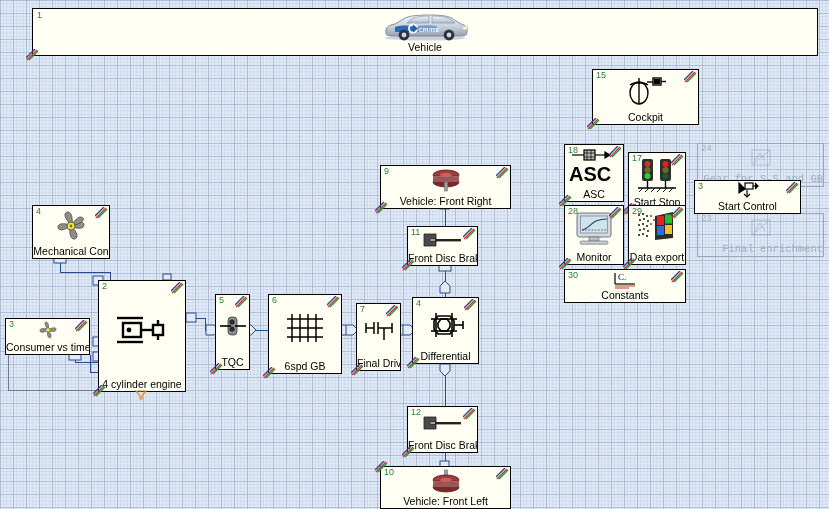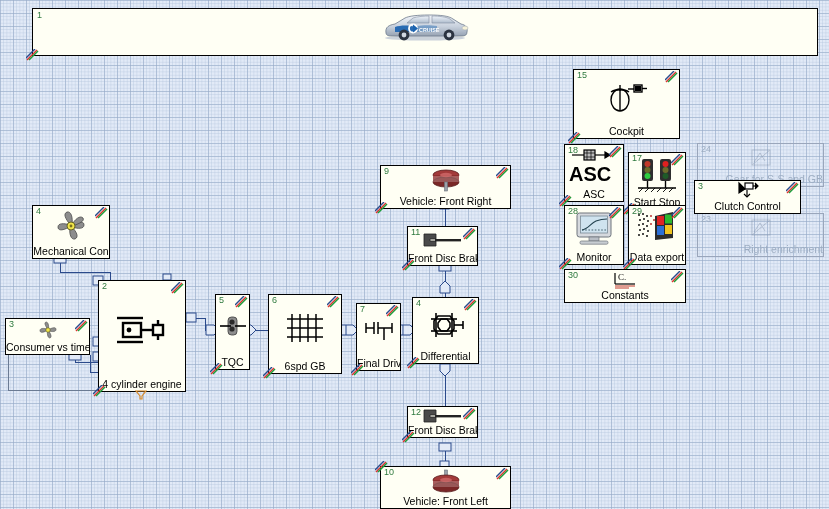--- a/index.html
+++ b/index.html
@@ -48,21 +48,21 @@
   .pencil{
     position:absolute;right:1px;top:1px;width:13px;height:12px;
     pointer-events:none;
   }
   .anchor{
     position:absolute;width:13px;height:12px;pointer-events:none;
   }
   
   .ghost{
     position:absolute;box-sizing:border-box;
-    border:1px solid #9aa6bb;background:transparent;z-index:15;
+    border:1px solid #9aa6bb;background:transparent;z-index:15;font-family:Liberation Mono, monospace;
   }
   .ghost .num{position:absolute;left:3px;top:0px;font-size:9px;color:#9dadc2;line-height:11px;}
   .ghost .lbl{position:absolute;left:0;right:0;bottom:1px;text-align:right;font-size:10.5px;color:#9dadc2;line-height:12px;white-space:nowrap;overflow:hidden;}
   .ghost .ico{position:absolute;left:0;right:0;top:0;bottom:12px;display:flex;align-items:center;justify-content:center;opacity:.35;}
   svg.conn{position:absolute;left:0;top:0;width:829px;height:509px;z-index:11;pointer-events:none;}
   
   #container1{
     position:absolute;left:32px;top:8px;width:786px;height:48px;
     background:#fffff4;border:1px solid #000;box-sizing:border-box;z-index:5;
   }
@@ -160,20 +160,21 @@
       <circle cx="34" cy="17.5" r="4" fill="none" stroke="#ffffff" stroke-width="1.8"></circle>
       <path d="M34 13.5 L39 17.5 L34 21.5" fill="#1b63b0"></path>
 
       <circle cx="25" cy="24" r="5.4" fill="#2b3340"></circle>
         <circle cx="25" cy="24" r="2.4" fill="#cfd6df"></circle>
       <circle cx="70" cy="24" r="5.4" fill="#2b3340"></circle>
         <circle cx="70" cy="24" r="2.4" fill="#cfd6df"></circle>
 
       <ellipse cx="86" cy="17" rx="3" ry="2" fill="#f6f2d8" stroke="#9aa5b3" stroke-width="0.5"></ellipse>
     </svg>
+    <span class="carlbl">Vehicle</span>
 
     <svg class="anchor" style="left:-7px;bottom:-6px;" viewBox="0 0 13 12">
       <g stroke-width="1.4">
         <line x1="1" y1="11" x2="11" y2="1" stroke="#e03030"></line>
         <line x1="3" y1="11" x2="12" y2="2" stroke="#1b9e3a"></line>
         <line x1="0" y1="9" x2="9" y2="0" stroke="#2b4a8b"></line>
       </g>
     </svg>
   </div>
 
@@ -440,21 +441,21 @@
     </svg>
     <svg class="anchor" style="left:-6px;bottom:-6px;" viewBox="0 0 13 12">
       <g stroke-width="1.4">
         <line x1="1" y1="11" x2="11" y2="1" stroke="#e03030"></line>
         <line x1="3" y1="11" x2="12" y2="2" stroke="#1b9e3a"></line>
         <line x1="0" y1="9" x2="9" y2="0" stroke="#2b4a8b"></line>
       </g>
     </svg>
   </div>
 
-  <div class="blk" style="left:407px;top:406px;width:71px;height:32px;">
+  <div class="blk" style="left:407px;top:406px;width:71px;height:47px;">
     <span class="num">12</span>
     <div class="ico" style="bottom:13px;">
       <svg width="44" height="20" viewBox="0 0 44 20">
         <path d="M3 4 L15 4 L15 9 L9 9 L9 11 L15 11 L15 16 L3 16 Z" fill="#4a4a4a" stroke="#222" stroke-width="0.8"></path>
         <rect x="14" y="9" width="26" height="2.4" fill="#222"></rect>
       </svg>
     </div>
     <span class="lbl">Front Disc Brak</span>
     <svg class="pencil" viewBox="0 0 13 12">
       <g stroke-width="1.4">
@@ -498,21 +499,21 @@
     </svg>
     <svg class="anchor" style="left:-6px;top:-6px;" viewBox="0 0 13 12">
       <g stroke-width="1.4">
         <line x1="1" y1="11" x2="11" y2="1" stroke="#e03030"></line>
         <line x1="3" y1="11" x2="12" y2="2" stroke="#1b9e3a"></line>
         <line x1="0" y1="9" x2="9" y2="0" stroke="#2b4a8b"></line>
       </g>
     </svg>
   </div>
 
-  <div class="blk" style="left:573px;top:69px;width:107px;height:70px;">
+  <div class="blk" style="left:592px;top:69px;width:107px;height:56px;">
     <span class="num">15</span>
     <div class="ico">
       <svg width="46" height="38" viewBox="0 0 46 38">
         <g stroke="#000" stroke-width="1.4" fill="none">
           <ellipse cx="16" cy="21" rx="9" ry="11"></ellipse>
           <line x1="16" y1="10" x2="16" y2="32"></line>
           <path d="M7 13 C11 10 21 10 25 13"></path>
           <line x1="16" y1="6" x2="16" y2="12"></line>
           <line x1="24" y1="10" x2="30" y2="10"></line>
           <rect x="30" y="6" width="8" height="7"></rect>
@@ -625,21 +626,21 @@
         <g stroke="#000" stroke-width="1.2" fill="none">
           <path d="M4 3 L4 13 L10 9 Z" fill="#000"></path>
           <rect x="10" y="3" width="8" height="6" fill="#fff"></rect>
           <path d="M18 6 L23 6"></path>
             <path d="M20 3 L23 6 L20 9" fill="#000"></path>
           <line x1="12" y1="10" x2="12" y2="17"></line>
           <path d="M9 14 L12 17 L15 14" fill="none"></path>
         </g>
       </svg>
     </div>
-    <span class="lbl">Clutch Control</span>
+    <span class="lbl">Start Control</span>
     <svg class="pencil" viewBox="0 0 13 12">
       <g stroke-width="1.4">
         <line x1="1" y1="11" x2="11" y2="1" stroke="#e03030"></line>
         <line x1="3" y1="11" x2="12" y2="2" stroke="#1b9e3a"></line>
         <line x1="0" y1="9" x2="9" y2="0" stroke="#2b4a8b"></line>
       </g>
     </svg>
   </div>
 
   <div class="blk" style="left:564px;top:205px;width:60px;height:60px;">
@@ -767,16 +768,16 @@
     <span class="num">23</span>
     <div class="ico" style="bottom:15px;">
       <svg width="24" height="22" viewBox="0 0 24 22">
         <g stroke="#6b7b93" stroke-width="1" fill="none">
           <rect x="3" y="3" width="18" height="15"></rect>
           <path d="M3 18 L21 3"></path>
             <path d="M5 15 L11 6 L16 14"></path>
         </g>
       </svg>
     </div>
-    <span class="lbl">Right enrichment</span>
+    <span class="lbl">Final enrichment</span>
   </div>
 
 </div>
 
 </body></html>

